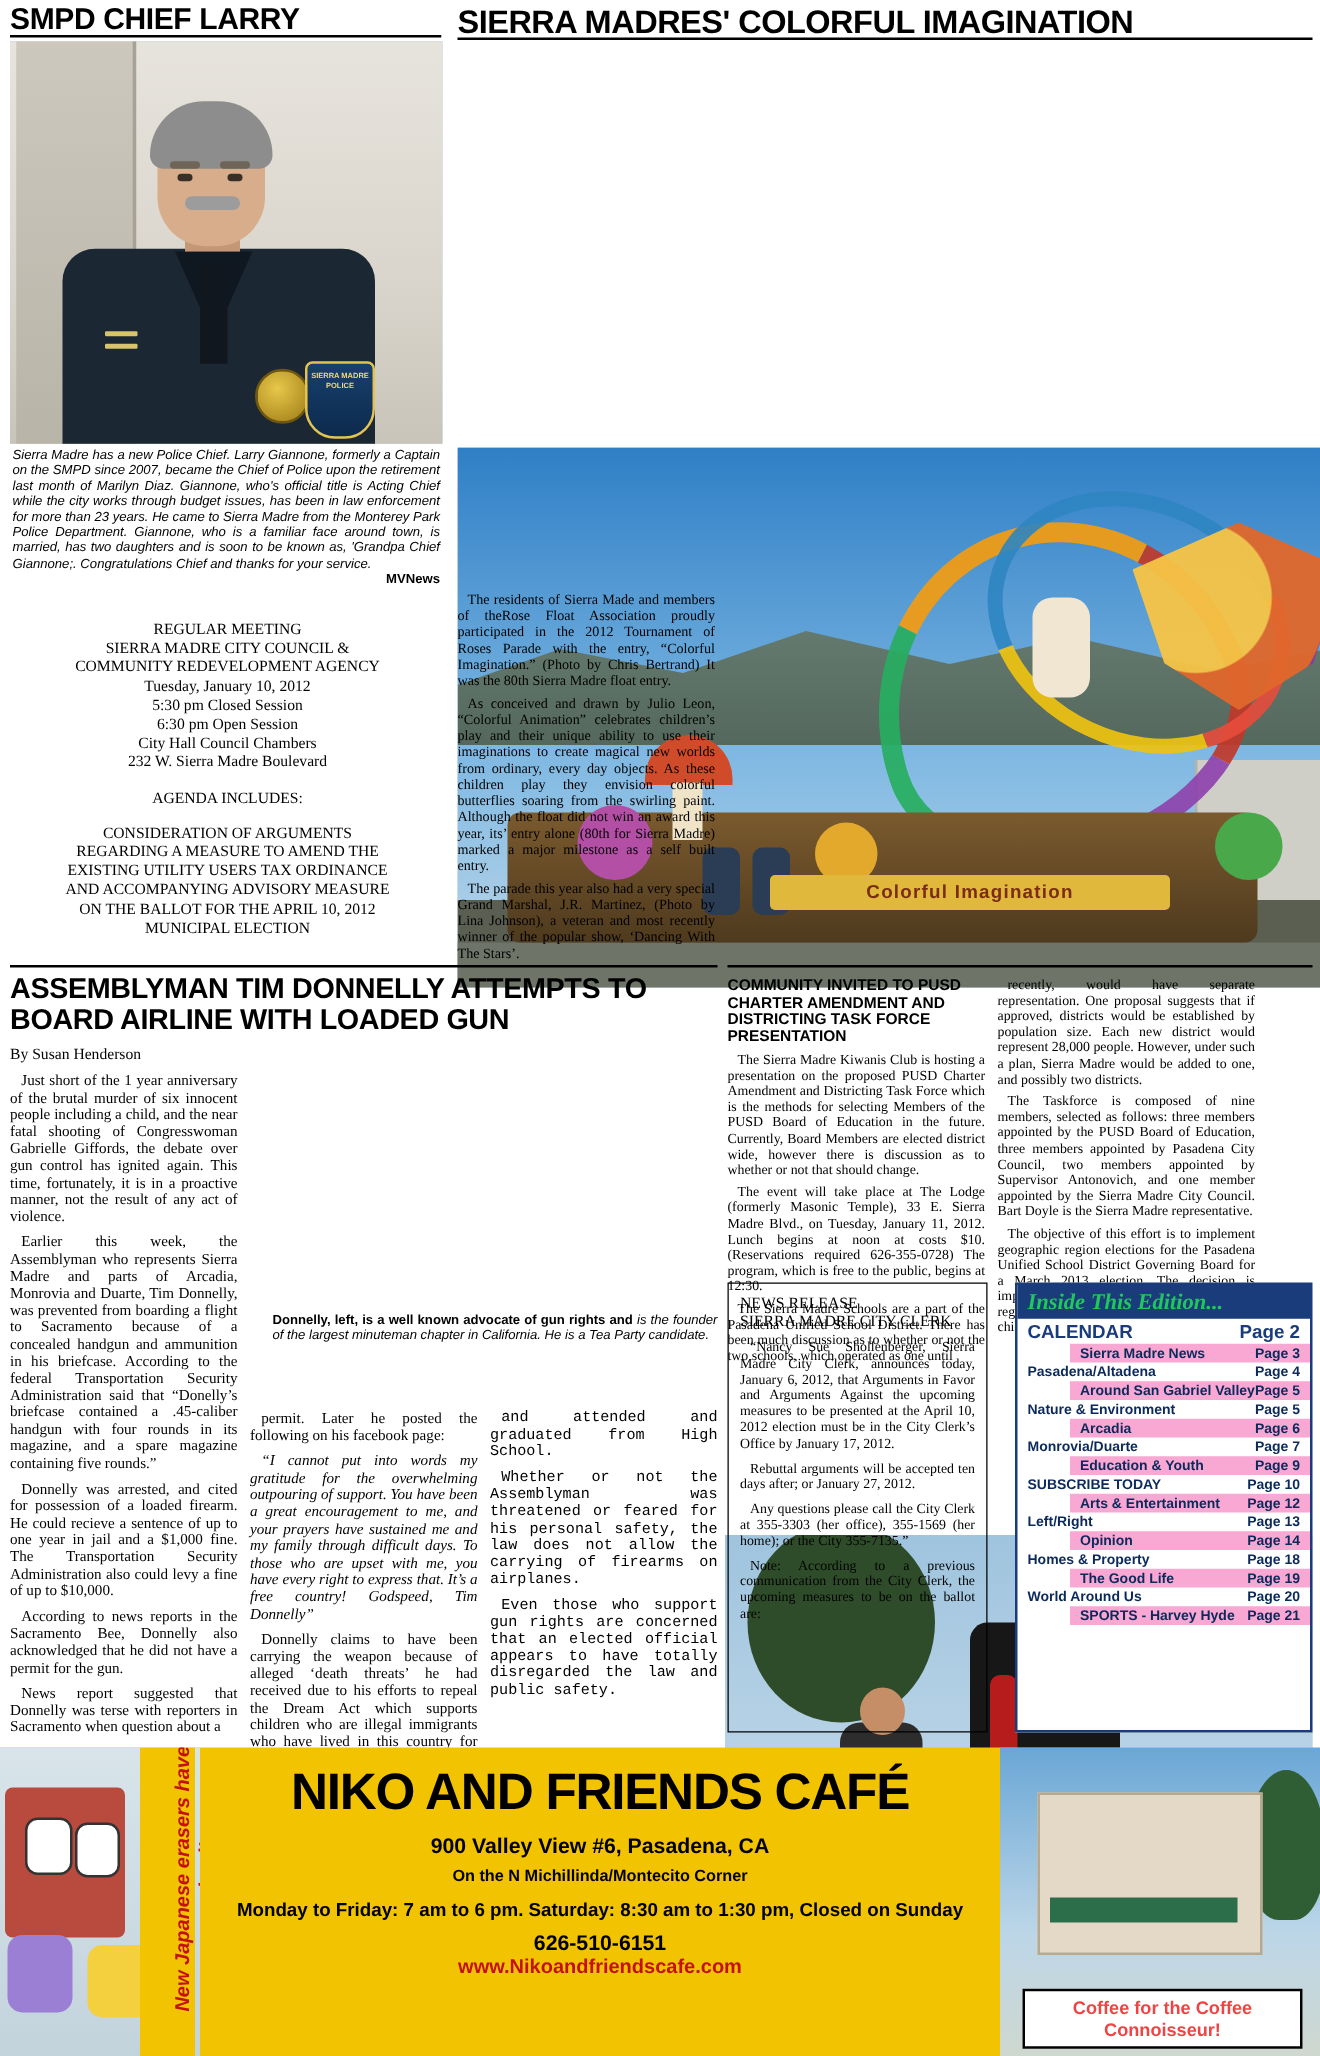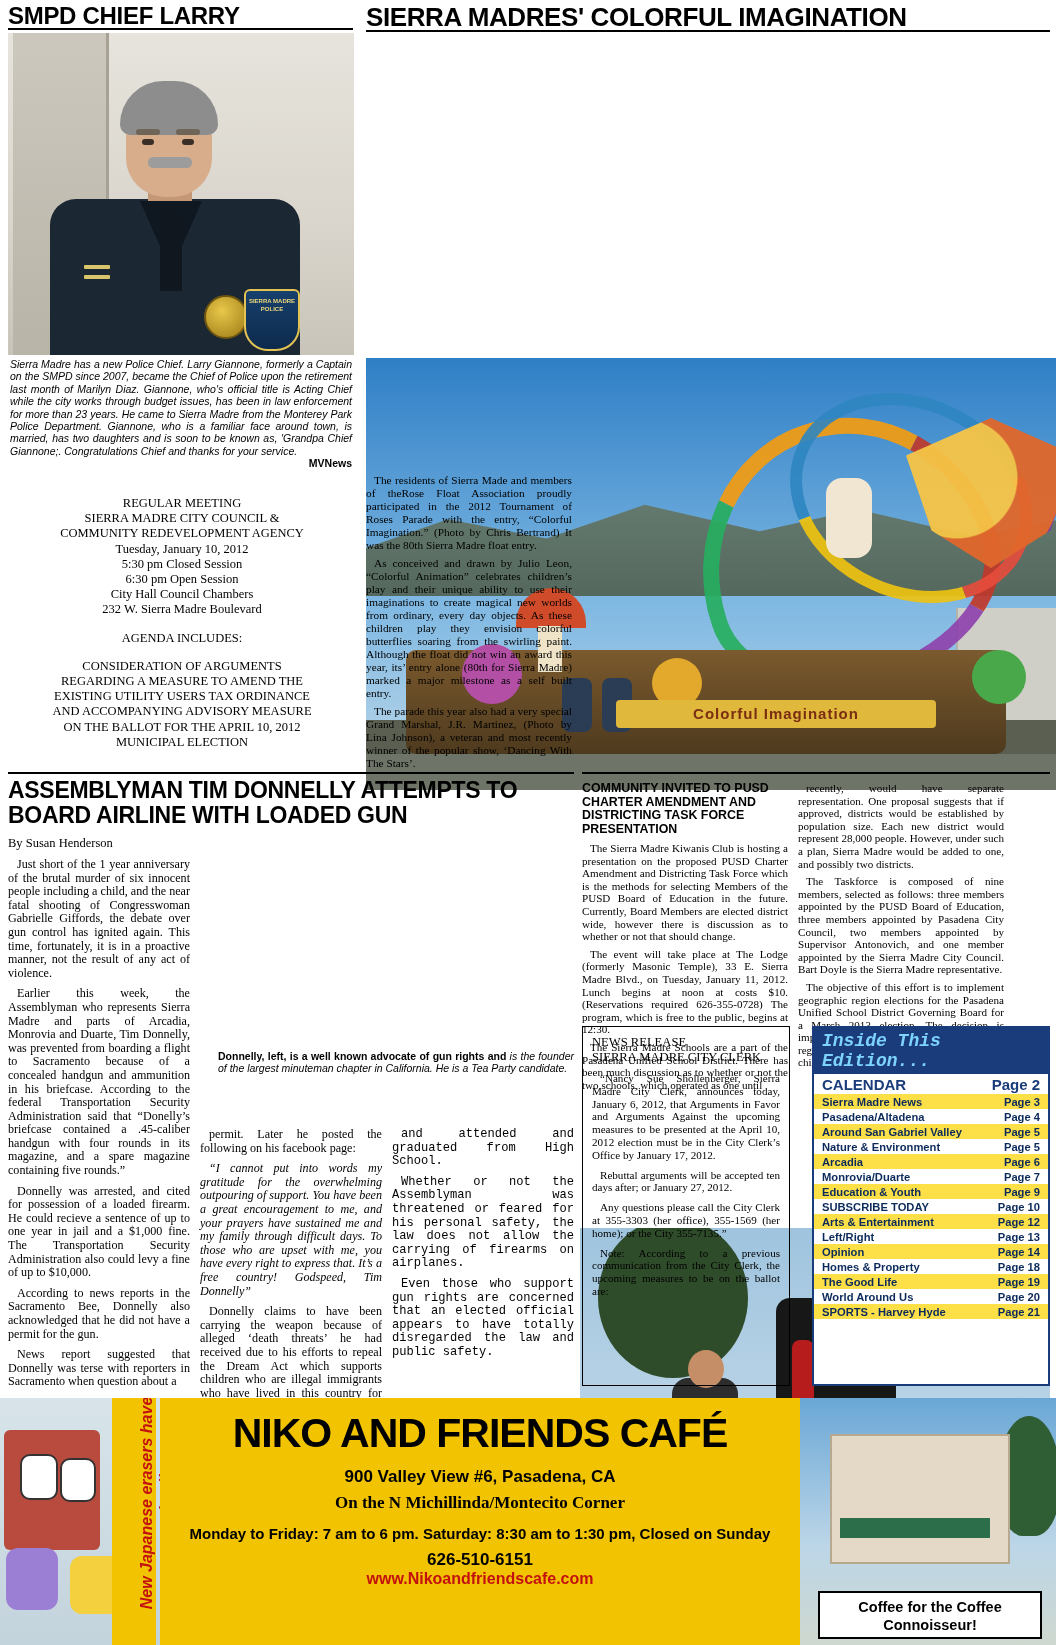--- a/index.html
+++ b/index.html
@@ -272,33 +272,33 @@
   #news-box .title { font-size:12.6px; line-height:14.5px; }
   #news-box .txt { font-size:11.1px; line-height:12.8px; text-align:justify; margin-top:8px; }
   #news-box .txt p { margin:0 0 7px 0; text-indent:8px; }
 
   
   #inside-box {
     left:812px; top:1026px; width:238px; height:360px;
     border:2px solid #1a3c7a; background:#fff;
   }
   #inside-box .ttl {
-    background:#1a3c7a; color:#7dd3fc; font-family:Liberation Mono, monospace;
+    background:#1a3c7a; color:#22c55e; font-family:Liberation Serif, serif;
     font-weight:bold; font-style:italic; font-size:18px; padding:3px 8px;
   }
   #inside-box .cal {
     display:flex; justify-content:space-between; padding:2px 8px 1px 8px;
     font-family:"Liberation Sans", sans-serif; font-weight:bold; font-size:15px; color:#1a3c7a;
   }
   .ie-row {
     display:flex; justify-content:space-between;
     font-family:"Liberation Sans", sans-serif; font-weight:bold;
     font-size:11.2px; padding:1.5px 8px; color:#0b2a5b;
   }
-  .ie-row.alt { background:#fde047; }
+  .ie-row.alt { background:#f9a8d4;margin-left:42px; }
 
   
   #ad-strip { left:0; top:1398px; width:1056px; height:247px; background:#f2c300; }
   #ad-left {
     position:absolute; left:0; top:0; width:160px; height:247px;
     background:linear-gradient(180deg,#d8e4ea,#c3d3dc);
     overflow:hidden;
   }
   #ad-left .chair { position:absolute; left:4px; top:32px; width:96px; height:120px; background:#b94a3e; border-radius:6px; }
   #ad-left .cat1 { position:absolute; left:20px; top:56px; width:38px; height:46px; background:#fff; border:2px solid #333; border-radius:10px; }
@@ -314,32 +314,32 @@
     transform:rotate(-90deg);
     font-family:"Liberation Sans", sans-serif; font-weight:bold; font-style:italic;
     font-size:16px; color:#c3110f; line-height:19px;
   }
   #ad-main { position:absolute; left:160px; top:0; width:640px; height:247px; text-align:center; }
   #ad-main .name {
     font-family:"Liberation Sans", sans-serif; font-weight:bold; font-size:41px;
     letter-spacing:-1px; margin-top:12px;
   }
   #ad-main .addr { font-family:"Liberation Sans", sans-serif; font-weight:bold; font-size:17px; margin-top:10px; }
-  #ad-main .cross { font-family:Liberation Serif, serif; font-weight:bold; font-size:17px; margin-top:6px; }
+  #ad-main .cross { font-family:Liberation Sans, sans-serif; font-weight:bold; font-size:13px; margin-top:6px; }
   #ad-main .hours { font-family:"Liberation Sans", sans-serif; font-weight:bold; font-size:15px; margin-top:12px; }
   #ad-main .phone { font-family:"Liberation Sans", sans-serif; font-weight:bold; font-size:17px; margin-top:8px; }
   #ad-main .web { font-family:"Liberation Sans", sans-serif; font-weight:bold; font-size:16px; color:#c3110f; margin-top:0; }
   #ad-right { position:absolute; left:800px; top:0; width:256px; height:247px; overflow:hidden; }
   #ad-right .sky { position:absolute; inset:0; background:linear-gradient(180deg,#6aa7d6,#bcd6e8 60%,#cfd8cf); }
   #ad-right .bldg { position:absolute; left:30px; top:36px; width:180px; height:130px; background:#e4d9c6; border:2px solid #b6a98f; }
   #ad-right .awn { position:absolute; left:40px; top:120px; width:150px; height:20px; background:#2c6e49; }
   #ad-right .tree { position:absolute; left:198px; top:18px; width:62px; height:120px; background:#2f5d34; border-radius:50% 50% 40% 40%; }
   #ad-right .coffee {
     position:absolute; left:18px; bottom:6px; width:224px; height:48px; background:#fff;
-    border:2px solid #000; color:#000000; text-align:center;
+    border:2px solid #000; color:#ef4444; text-align:center;
     font-family:"Liberation Sans", sans-serif; font-weight:bold; font-size:14.5px; line-height:18px;
     padding-top:5px;
   }
 </style>
 </head>
 <body>
 
 <div class="page">
 
   <div class="abs hl" id="chief-headline">SMPD CHIEF LARRY GIANNONE</div>

